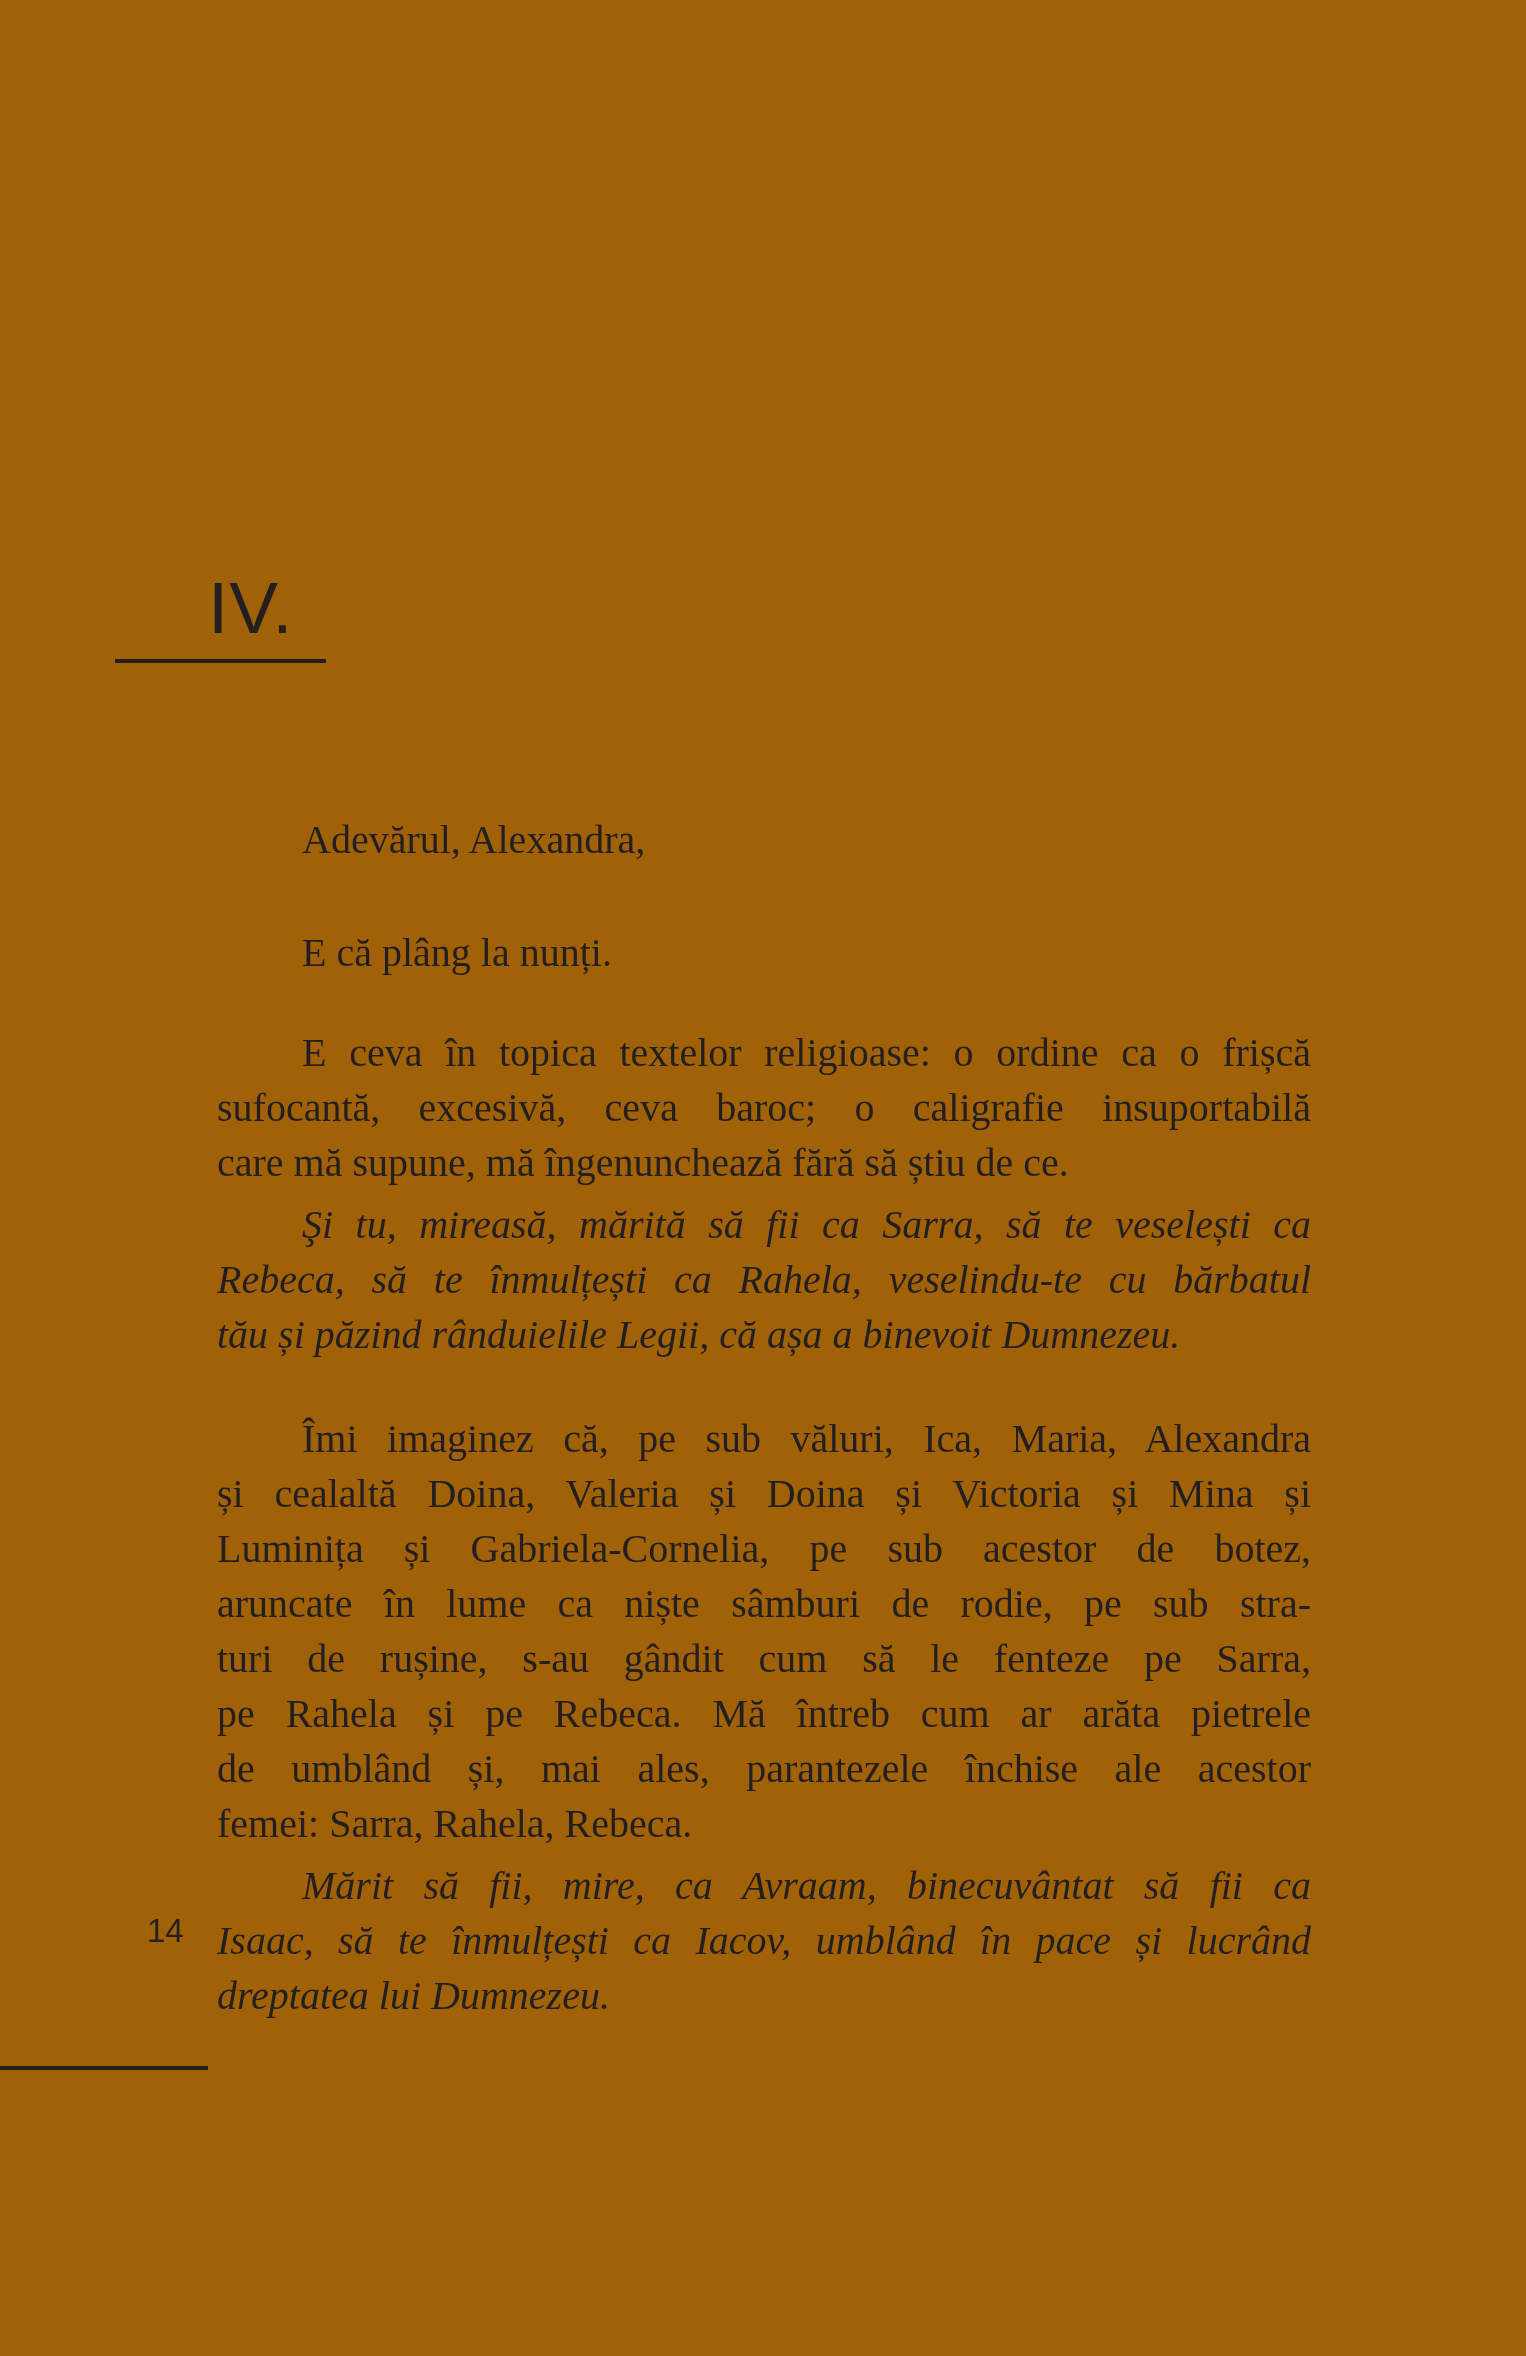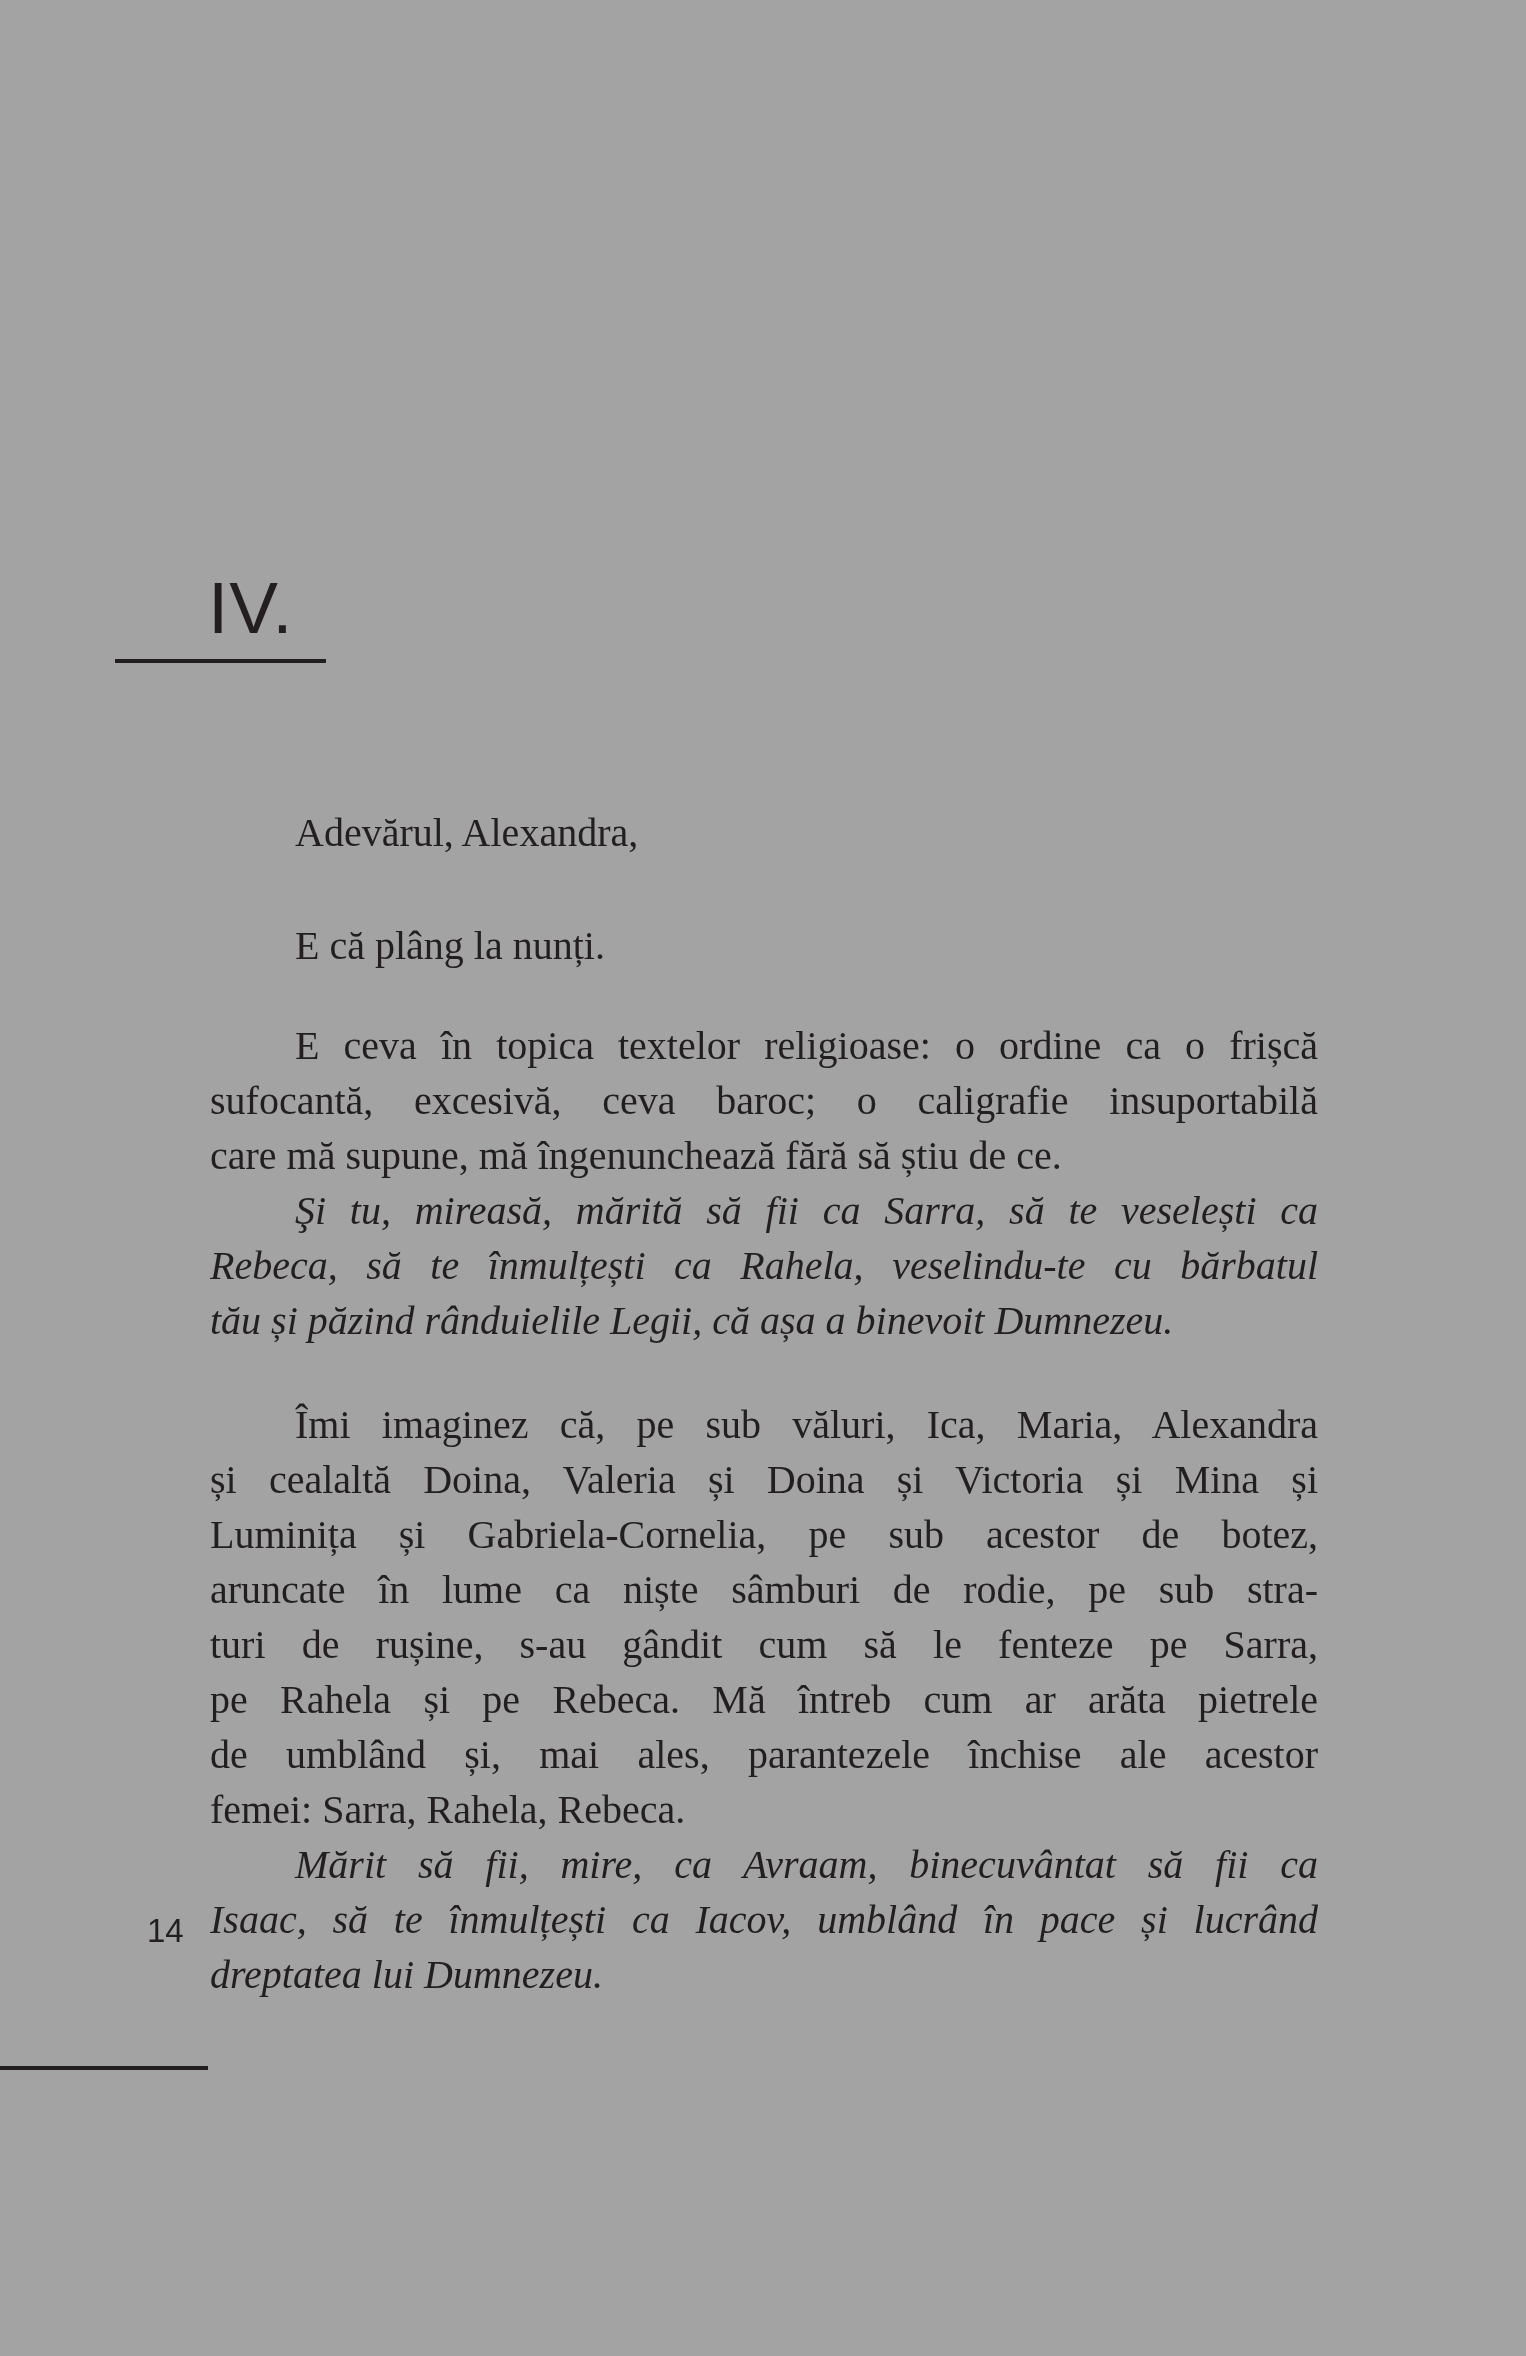--- a/index.html
+++ b/index.html
@@ -4,21 +4,21 @@
 <style>
   html, body {
     margin: 0;
     padding: 0;
     background: #ffffff;
   }
   .page {
     position: relative;
     width: 1526px;
     height: 2356px;
-    background: #a3a3a3;
+    background: #a16207;
     color: #231f20;
     overflow: hidden;
   }
   
   .chapter-number {
     position: absolute;
     left: 208px;
     top: 571px;
     font-family: "Liberation Sans", sans-serif;
     font-size: 73px;
@@ -39,21 +39,21 @@
   .body-text {
     position: absolute;
     left: 210px;
     top: 805px;
     width: 1108px;
     font-family: "Liberation Serif", serif;
     font-size: 40px;
     line-height: 55px;
     color: #231f20;
   }
-  .para { margin: 0; padding: 0; }
+  .para { margin: 7px; padding: 0; }
   .para.gap-after-lg { margin-bottom: 58px; }
   .para.gap-after-md { margin-bottom: 45px; }
   .para.gap-after-sm { margin-bottom: 49px; }
   .para.italic { font-style: italic; }
   .tline {
     text-align: justify;
     text-align-last: justify;
     max-height: 55px;
     overflow: hidden;
   }

